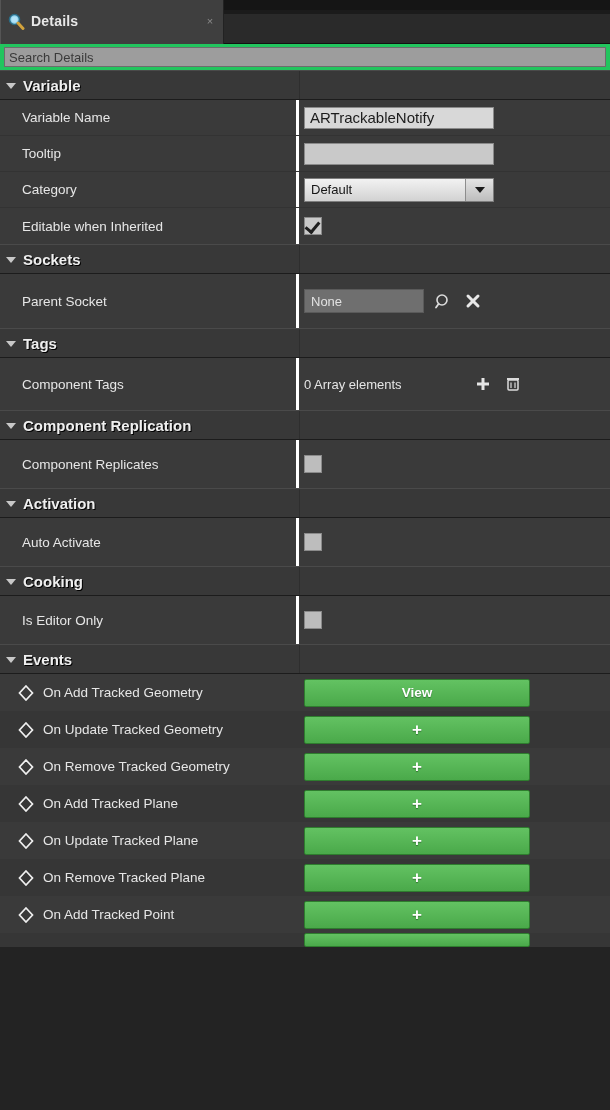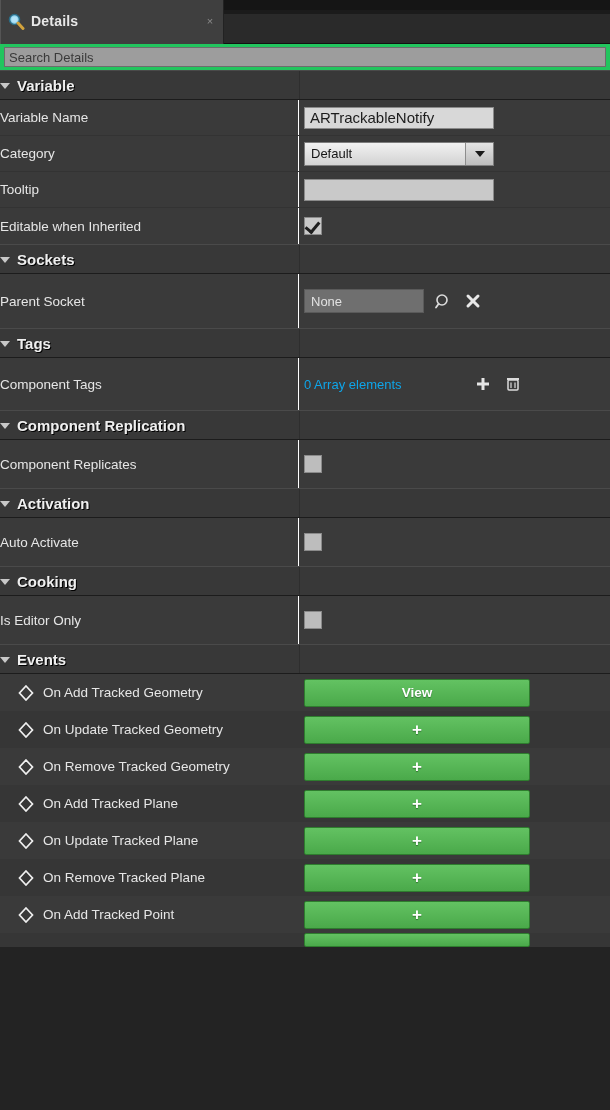--- a/index.html
+++ b/index.html
@@ -78,21 +78,21 @@
   }
 
   
   .section-header {
     height: 30px;
     background: #383838;
     border-top: 1px solid #4a4a4a;
     border-bottom: 1px solid #1c1c1c;
     display: flex;
     align-items: center;
-    padding-left: 0;
+    padding-left: 6px;
     position: relative;
   }
   .tri {
     width: 0; height: 0;
     border-left: 5px solid transparent;
     border-right: 5px solid transparent;
     border-top: 6px solid #c8c8c8;
     margin-right: 7px;
     margin-top: 2px;
     flex: none;
@@ -116,21 +116,22 @@
     align-items: center;
     border-bottom: 1px solid #333333;
     position: relative;
   }
   .row.nobb { border-bottom: none; }
   .row .label {
     width: 299px;
     flex: none;
     color: #e6e6e6;
     font-size: 13.5px;
-    border-right: 1px solid #ffffff;
+    padding-left: 22px;
+    border-right: 3px solid #ffffff;
     align-self: stretch;
     display: flex;
     align-items: center;
   }
   .row .value {
     flex: 1;
     padding-left: 5px;
     display: flex;
     align-items: center;
     gap: 8px;
@@ -205,21 +206,21 @@
     display: flex; align-items: center;
     padding: 0 6px;
   }
   .iconbtn {
     width: 22px; height: 22px;
     display: flex; align-items: center; justify-content: center;
     color: #d8d8d8;
   }
 
   
-  .arraytext { color: #0ea5e9; font-size: 13px; width: 160px; }
+  .arraytext { color: #e5e5e5; font-size: 13px; width: 160px; }
 
   
   .eventrow {
     display: flex;
     align-items: center;
     height: 37px;
     position: relative;
     justify-content: flex-end;
   }
   .eventrow .elabel {
@@ -301,36 +302,36 @@
     <span class="divline"></span>
   </div>
   <div class="rows">
     <div class="row">
       <div class="label">Variable Name</div>
       <div class="value">
         <div class="tinput">ARTrackableNotify</div>
       </div>
     </div>
     <div class="row">
+      <div class="label">Tooltip</div>
+      <div class="value">
+        <div class="tinput empty"></div>
+      </div>
+    </div>
+    <div class="row">
       <div class="label">Category</div>
       <div class="value">
         <div class="combo">
           <span class="ctext">Default</span>
           <span class="cbtn">
               <i></i>
             </span>
         </div>
       </div>
     </div>
-    <div class="row">
-      <div class="label">Tooltip</div>
-      <div class="value">
-        <div class="tinput empty"></div>
-      </div>
-    </div>
     <div class="row nobb">
       <div class="label">Editable when Inherited</div>
       <div class="value">
         <div class="cbox checked"></div>
       </div>
     </div>
   </div>
 
   <div class="section-header">
     <span class="tri"></span>

